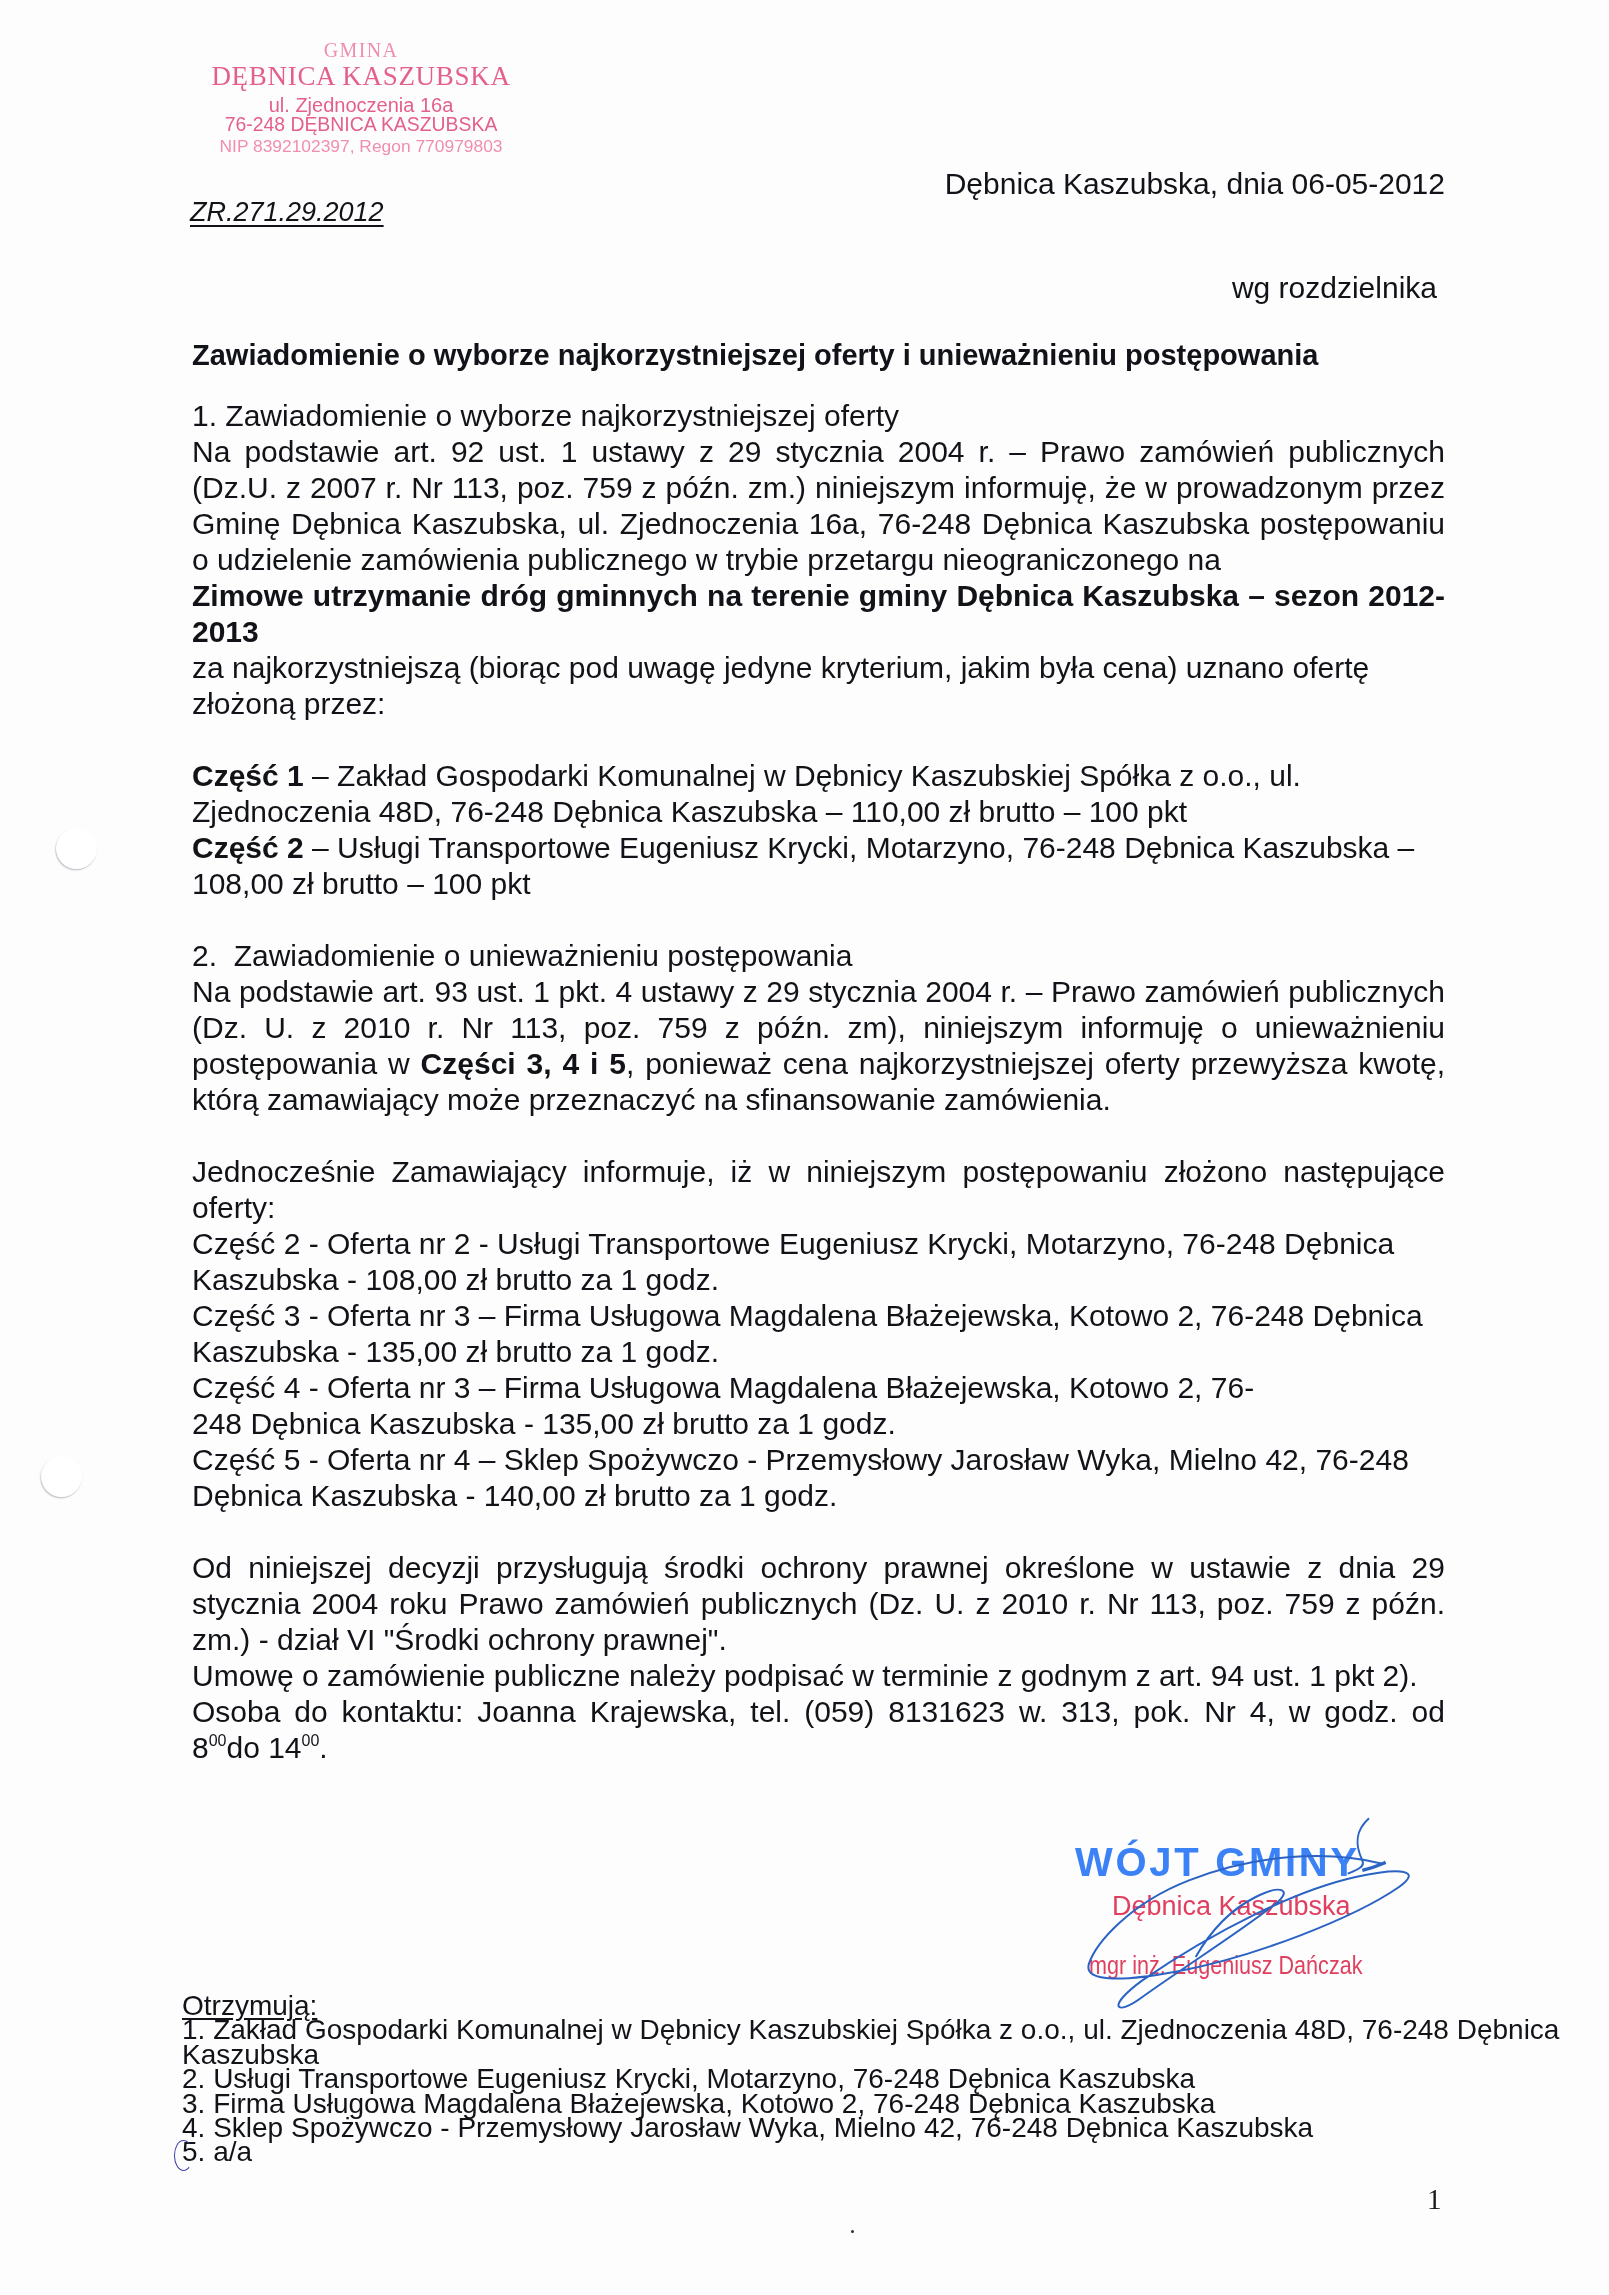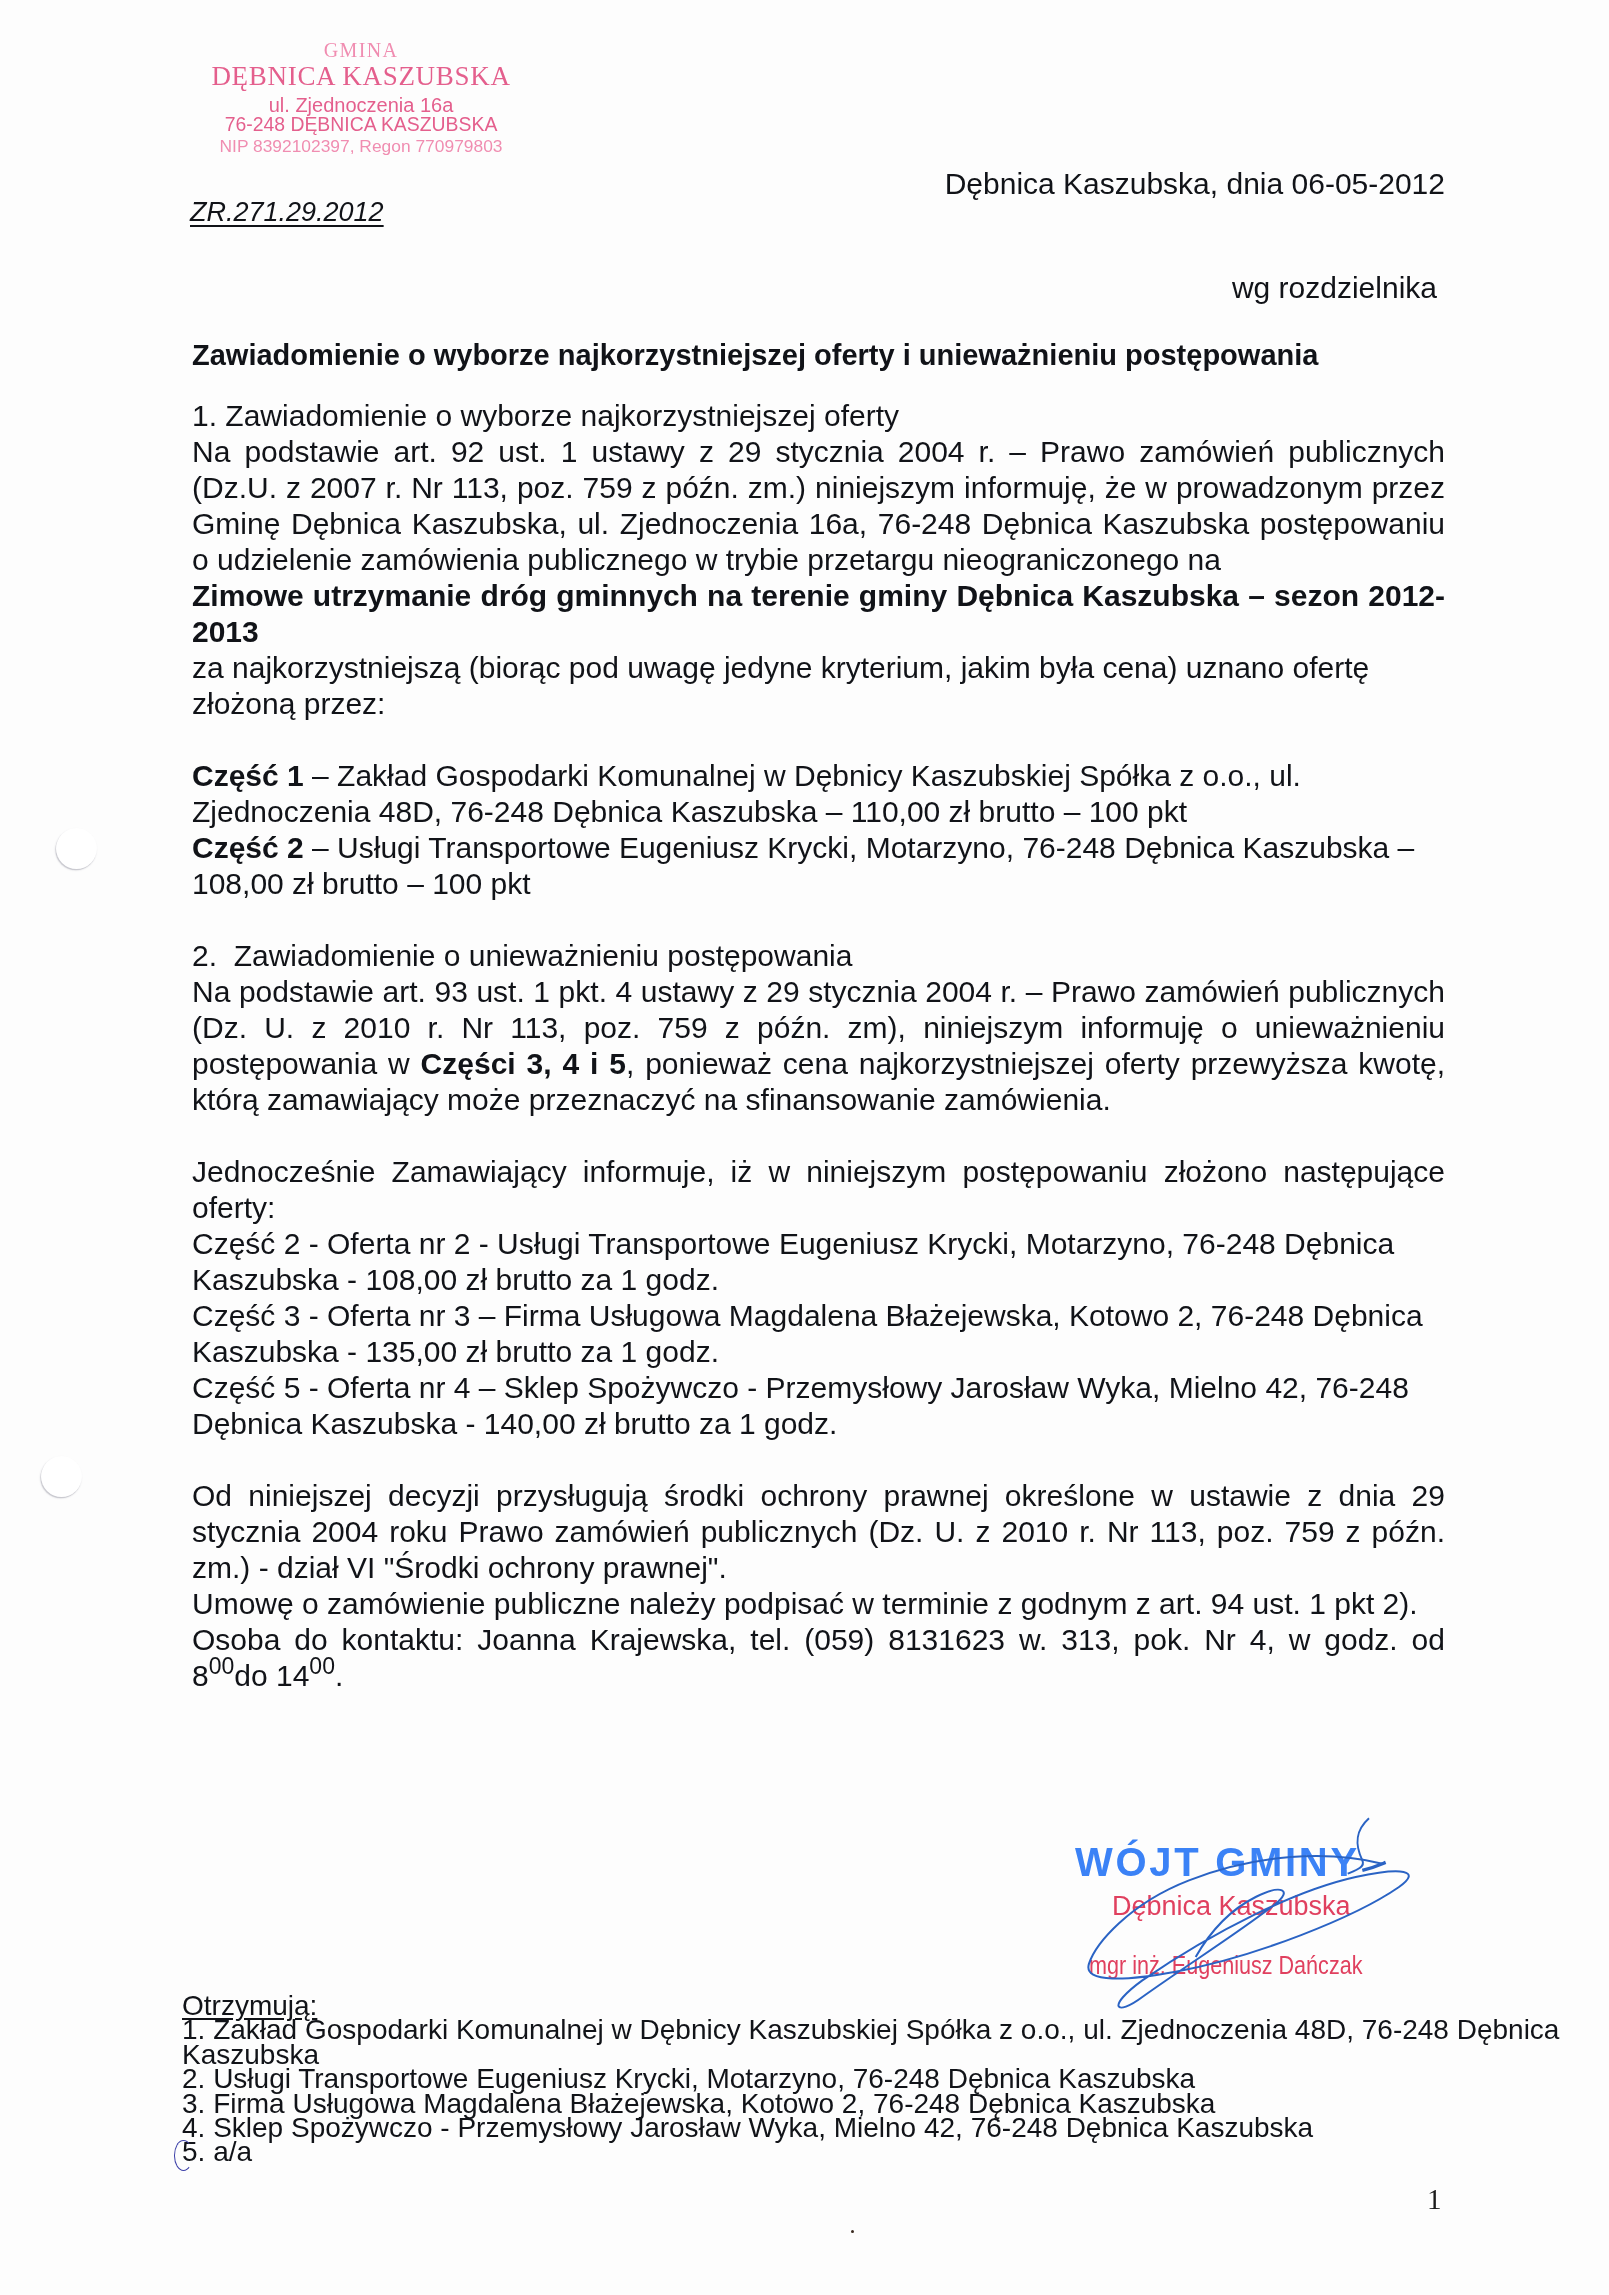--- a/index.html
+++ b/index.html
@@ -15,21 +15,21 @@
   .ref { position: absolute; left: 190px; top: 197px; font-size: 27px; font-style: italic; text-decoration: underline; text-underline-offset: 4px; }
   .date { position: absolute; right: 164px; top: 167px; font-size: 30px; }
   .recip { position: absolute; right: 172px; top: 271px; font-size: 30px; }
   .title { position: absolute; left: 192px; width: 1253px; top: 339px; font-size: 29px; font-weight: bold; text-align: left; }
   .body { position: absolute; left: 192px; top: 398px; width: 1253px; font-size: 30px; line-height: 36px; }
   .body p { margin: 0; }
   .just { text-align: justify; text-align-last: left; }
   .just-full { text-align: justify; text-align-last: justify; }
   .gap { height: 36px; }
   b { font-weight: bold; }
-  sup { font-size: 23px; line-height: 0; vertical-align: 12px; text-align: right; }
+  sup { font-size: 16px; line-height: 0; vertical-align: 12px; text-align: right; }
   .sig { position: absolute; left: 1042px; top: 1797px; width: 414px; height: 220px; }
   .sig-stamp { position: absolute; left: 0; top: 0; width: 414px; text-align: center; color: #e0405f; font-family: "Liberation Sans", sans-serif; }
   .sig-stamp .w1 { position: absolute; left: 33px; top: 43px; font-size: 40px; letter-spacing: 2.7px; font-weight: bold; color: #3b82f6; }
   .sig-stamp .w2 { position: absolute; left: 70px; top: 94px; font-size: 27px; }
   .sig-stamp .w3 { position: absolute; left: 47px; top: 154px; font-size: 25.4px; transform: scaleX(0.85); transform-origin: left; }
   .sig svg { position: absolute; left: 0; top: 0; }
   .dist { position: absolute; left: 182px; top: 1994px; font-size: 28px; line-height: 24.4px; }
   .dist .hdr { text-decoration: underline; text-underline-offset: 2.7px; }
   .dist .last { position: relative; }
   .circle { position: absolute; left: -8px; top: 0px; width: 17.4px; height: 29px; border: 1.7px solid #3b3fa8; border-radius: 50%; border-right-color: transparent; }
@@ -68,20 +68,21 @@
     <div class="gap"></div>
     <p><b>Część 1</b><span> – Zakład Gospodarki Komunalnej w Dębnicy Kaszubskiej Spółka z o.o., ul. Zjednoczenia 48D, 76-248 Dębnica Kaszubska – 110,00 zł brutto – 100 pkt</span></p>
     <p><b>Część 2</b><span> – Usługi Transportowe Eugeniusz Krycki, Motarzyno, 76-248 Dębnica Kaszubska – 108,00 zł brutto – 100 pkt</span></p>
     <div class="gap"></div>
     <p style="white-space:pre;">2.  Zawiadomienie o unieważnieniu postępowania</p>
     <p class="just"><span>Na podstawie art. 93 ust. 1 pkt. 4 ustawy z 29 stycznia 2004 r. – Prawo zamówień publicznych (Dz. U. z 2010 r. Nr 113, poz. 759 z późn. zm), niniejszym informuję o unieważnieniu postępowania w </span><b>Części 3, 4 i 5</b><span>, ponieważ cena najkorzystniejszej oferty przewyższa kwotę, którą zamawiający może przeznaczyć na sfinansowanie zamówienia.</span></p>
     <div class="gap"></div>
     <p class="just">Jednocześnie Zamawiający informuje, iż w niniejszym postępowaniu złożono następujące oferty:</p>
     <p>Część 2 - Oferta nr 2 - Usługi Transportowe Eugeniusz Krycki, Motarzyno, 76-248 Dębnica Kaszubska - 108,00 zł brutto za 1 godz.</p>
     <p>Część 3 - Oferta nr 3 – Firma Usługowa Magdalena Błażejewska, Kotowo 2, 76-248 Dębnica Kaszubska - 135,00 zł brutto za 1 godz.</p>
+    <p style="padding-right:160px;">Część 4 - Oferta nr 3 – Firma Usługowa Magdalena Błażejewska, Kotowo 2, 76-248 Dębnica Kaszubska - 135,00 zł brutto za 1 godz.</p>
     <p>Część 5 - Oferta nr 4 – Sklep Spożywczo - Przemysłowy Jarosław Wyka, Mielno 42, 76-248 Dębnica Kaszubska - 140,00 zł brutto za 1 godz.</p>
     <div class="gap"></div>
     <p class="just">Od niniejszej decyzji przysługują środki ochrony prawnej określone w ustawie z dnia 29 stycznia 2004 roku Prawo zamówień publicznych (Dz. U. z 2010 r. Nr 113, poz. 759 z późn. zm.) - dział VI "Środki ochrony prawnej".</p>
     <p>Umowę o zamówienie publiczne należy podpisać w terminie z godnym z art. 94 ust. 1 pkt 2).</p>
     <p class="just-full">Osoba do kontaktu: Joanna Krajewska, tel. (059) 8131623 w. 313, pok. Nr 4, w godz. od</p>
     <p><span>8</span><sup>00</sup><span>do 14</span><sup>00</sup><span>.</span></p>
   </div>
 
   <div class="sig">
     <div class="sig-stamp">

